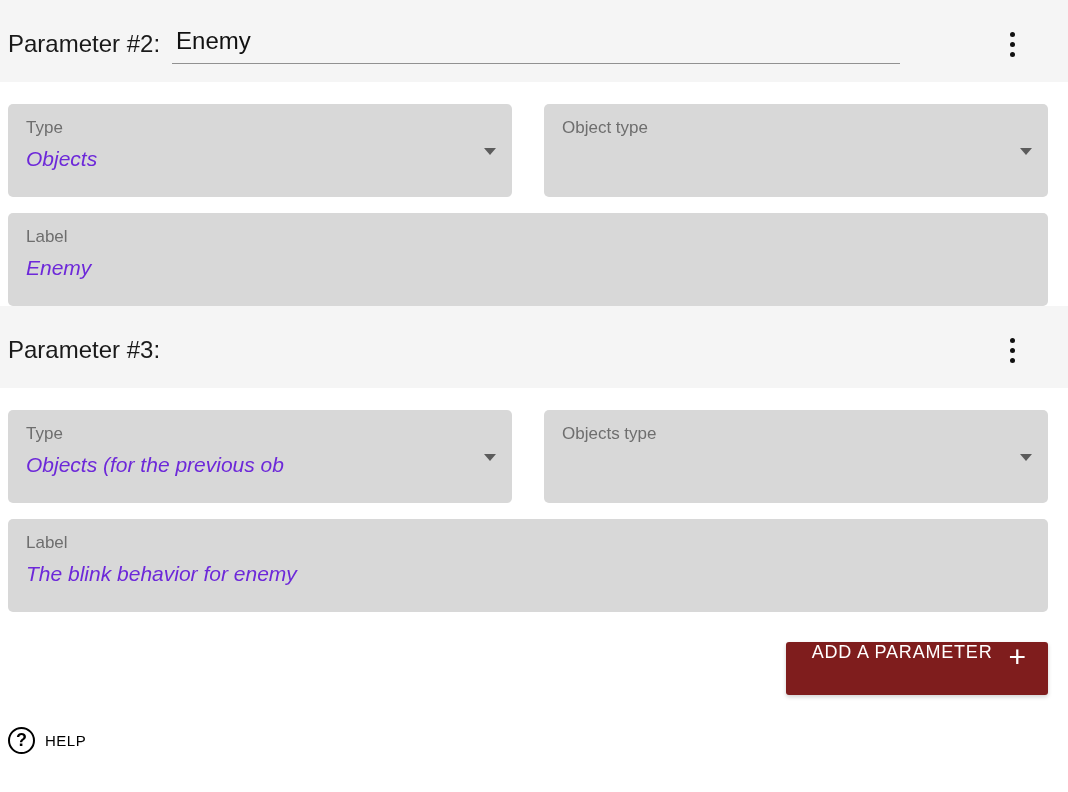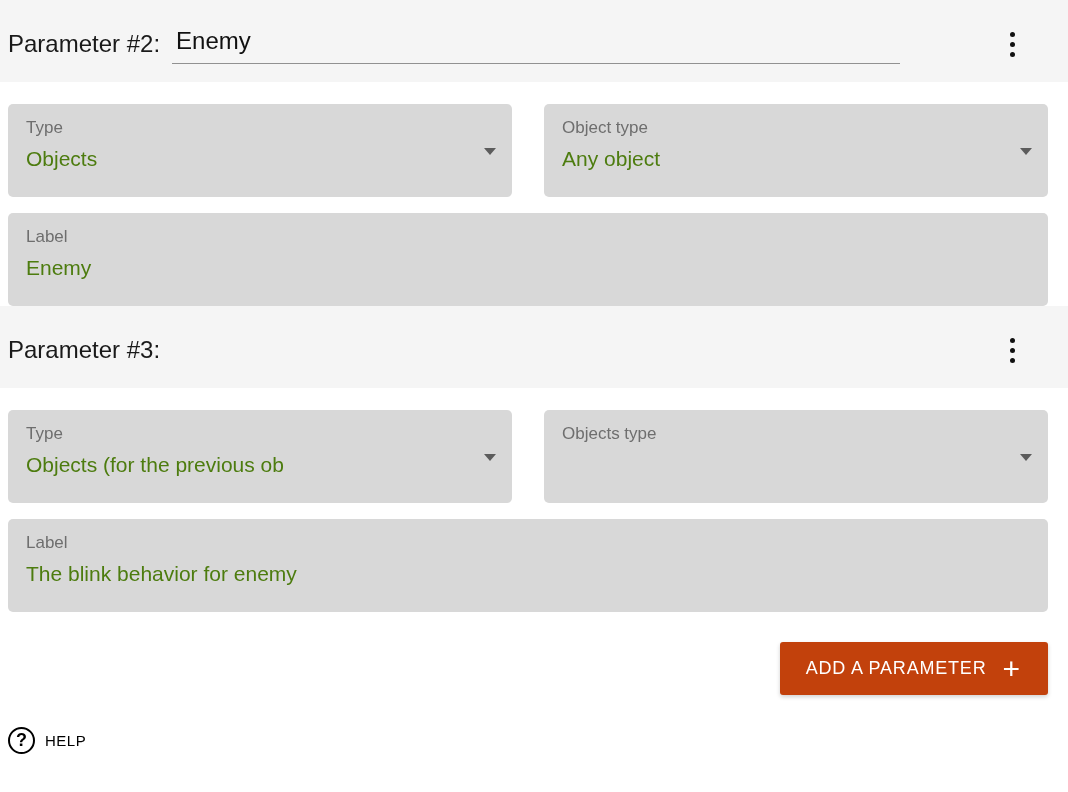--- a/index.html
+++ b/index.html
@@ -82,23 +82,24 @@
   .field.full { width: 100%; padding-right: 18px; }
   .f-label {
     display: block;
     font-size: 17px;
     color: #6e6e6e;
     margin-bottom: 9px;
   }
   .f-value {
     display: block;
     font-size: 21px;
-    color: #4d7c0f;
+    color: #6d28d9;
     white-space: nowrap;
     overflow: hidden;
+    font-style: italic;
   }
   .arrow {
     position: absolute;
     right: 16px;
     top: 50%;
     margin-top: -3px;
     width: 0;
     height: 0;
     border-left: 6px solid transparent;
     border-right: 6px solid transparent;
@@ -107,27 +108,27 @@
 
   
   .button-row {
     display: flex;
     justify-content: flex-end;
     padding-right: 20px;
     margin-top: 30px;
   }
   .add-btn {
     display: inline-flex;
-    align-items: center;
-    background: #c2410c;
+    align-items: flex-start;
+    background: #7f1d1d;
     color: #ffffff;
     border: none;
     border-radius: 3px;
     height: 53px;
-    padding: 0 28px 0 26px;
+    padding: 0 22px 0 26px;
     font-family: "Liberation Sans", sans-serif;
     font-size: 18px;
     letter-spacing: 0.8px;
     cursor: pointer;
     box-shadow: 0 2px 4px rgba(0,0,0,0.18);
   }
   .add-btn .plus {
     font-size: 30px;
     font-weight: 400;
     margin-left: 16px;
@@ -181,21 +182,20 @@
       </button>
     </div>
     <div class="fields-row">
       <div class="field">
         <span class="f-label">Type</span>
         <span class="f-value">Objects</span>
         <span class="arrow"></span>
       </div>
       <div class="field">
         <span class="f-label">Object type</span>
-        <span class="f-value">Any object</span>
         <span class="arrow"></span>
       </div>
     </div>
     <div class="label-row">
       <div class="field full">
         <span class="f-label">Label</span>
         <span class="f-value">Enemy</span>
       </div>
     </div>
   </section>

